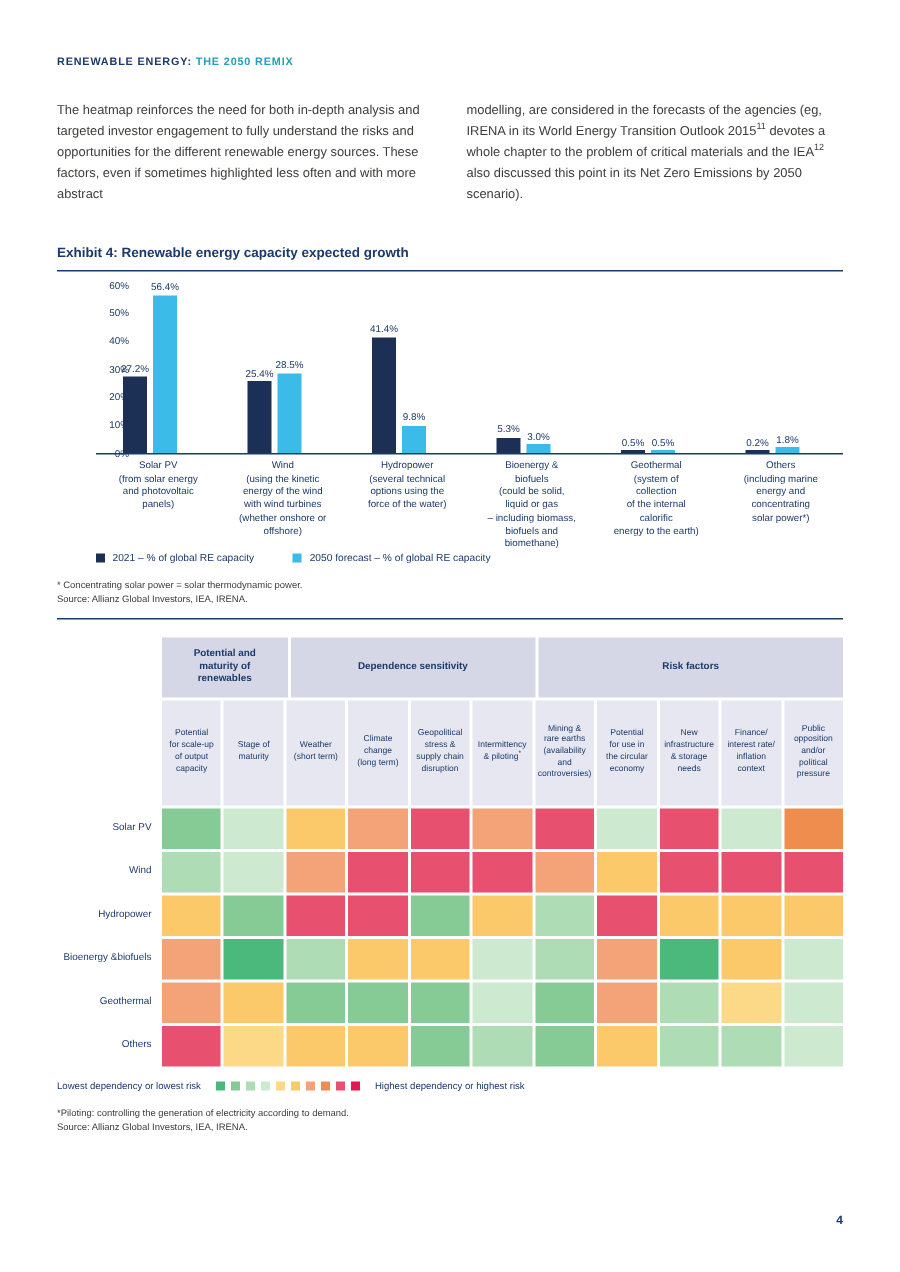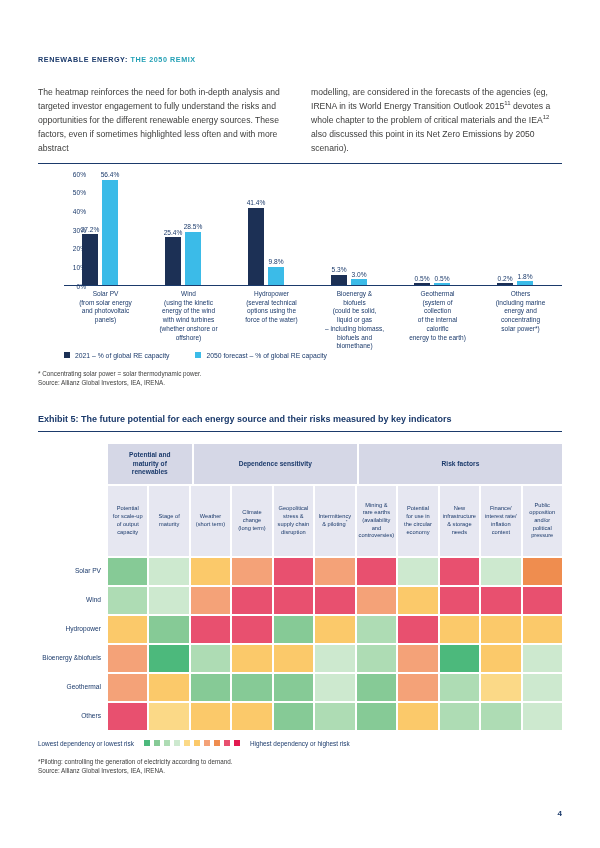--- a/index.html
+++ b/index.html
@@ -6,21 +6,21 @@
   html, body {
     width: 600px; height: 848px;
     background: #ffffff;
     font-family: "Liberation Sans", sans-serif;
     color: #3c3c3b;
     overflow: hidden;
   }
   .page { position: relative; width: 600px; height: 848px; padding: 0 38px; }
 
   
-  .runhead { padding-top: 55px; font-size: 7.2px; font-weight: bold; letter-spacing: .08em; }
+  .runhead { padding-top: 36px; font-size: 7.2px; font-weight: bold; letter-spacing: .08em; }
   .runhead .rh-a { color: #1b3a6b; }
   .runhead .rh-b { color: #23a0b5; }
 
   
   .body-cols { display: flex; gap: 22px; margin-top: 22px; }
   .body-col { width: 252px; font-size: 8.6px; line-height: 1.62; color: #3c3c3b; }
   .body-col sup { font-size: 6px; vertical-align: super; line-height: 0; }
 
   
   .exhibit-title { color: #1b3a6b; font-size: 9px; font-weight: bold; margin-top: 26px; }
@@ -86,20 +86,21 @@
   <div class="runhead">
     <span class="rh-a">RENEWABLE ENERGY:</span>
     <span class="rh-b">THE 2050 REMIX</span>
   </div>
 
   <div class="body-cols">
     <div class="body-col">The heatmap reinforces the need for both in-depth analysis and targeted investor engagement to fully understand the risks and opportunities for the different renewable energy sources. These factors, even if sometimes highlighted less often and with more abstract</div>
     <div class="body-col"><span>modelling, are considered in the forecasts of the agencies (eg, IRENA in its World Energy Transition Outlook 2015</span><sup>11</sup><span> devotes a whole chapter to the problem of critical materials and the IEA</span><sup>12</sup><span> also discussed this point in its Net Zero Emissions by 2050 scenario).</span></div>
   </div>
 
+  <div class="exhibit-title">Exhibit 4: Renewable energy capacity expected growth</div>
   <div class="rule"></div>
 
   <div class="chart-wrap">
     <div class="chart">
       <div class="ylabels" id="ylabels">
           <div class="ylabel" style="top: 112px;">0%</div>
           <div class="ylabel" style="top: 93.3333px;">10%</div>
           <div class="ylabel" style="top: 74.6667px;">20%</div>
           <div class="ylabel" style="top: 56px;">30%</div>
           <div class="ylabel" style="top: 37.3333px;">40%</div>
@@ -201,21 +202,20 @@
           <span>2050 forecast – % of global RE capacity</span>
         </span>
       </div>
   </div>
 
   <div class="note">
     <div>* Concentrating solar power = solar thermodynamic power.</div>
     <div>Source: Allianz Global Investors, IEA, IRENA.</div>
   </div>
 
-  <div class="exhibit-title">Exhibit 5: The future potential for each energy source and their risks measured by key indicators</div>
   <div class="rule"></div>
 
   <div class="hm">
     <div class="hm-row">
       <div class="hm-stub"></div>
       <div class="grp-head" id="grp-head">
           <div class="grp g1">Potential and<br>maturity of<br>renewables</div>
           <div class="grp g2">Dependence sensitivity</div>
           <div class="grp g3">Risk factors</div>
         </div>

